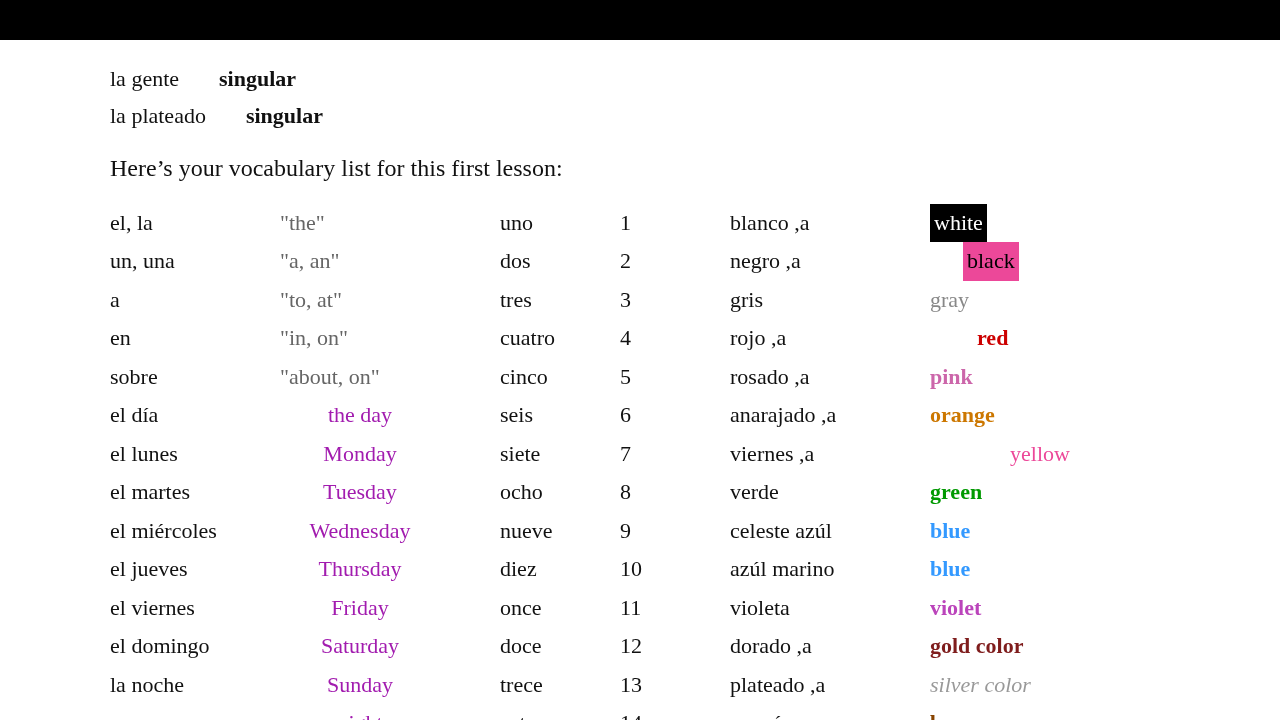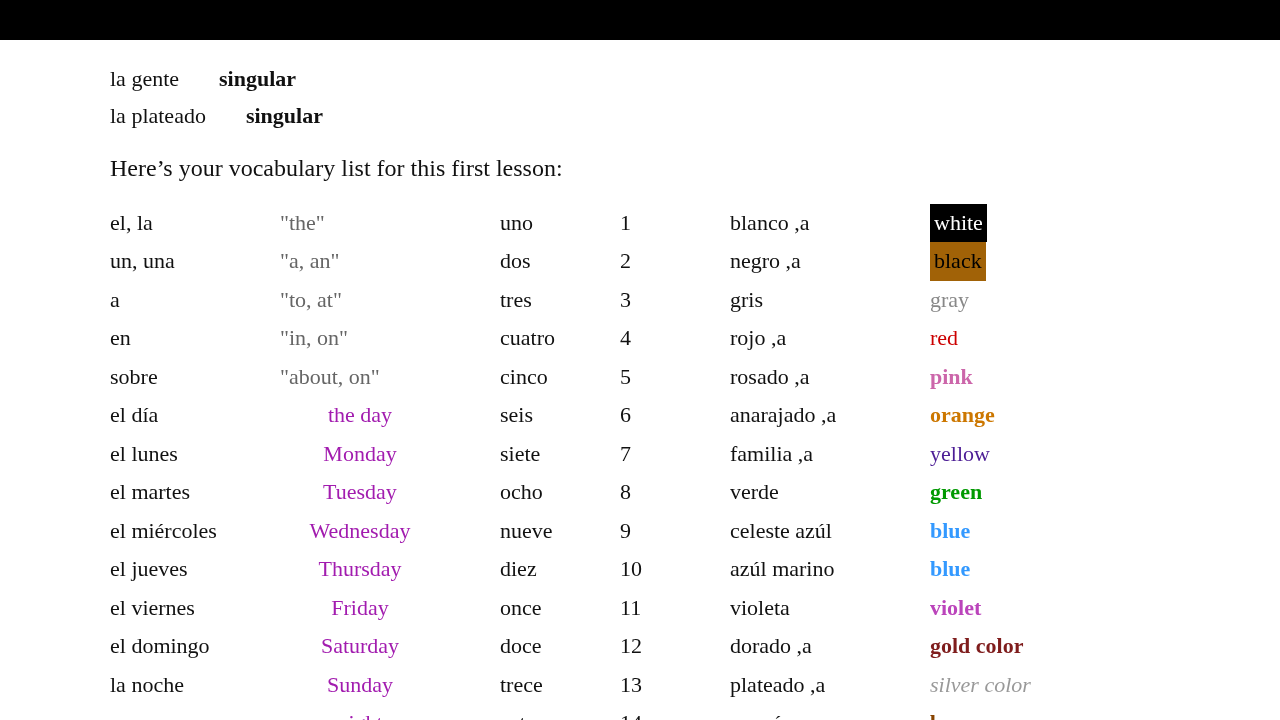--- a/index.html
+++ b/index.html
@@ -69,26 +69,26 @@
       margin-right: 20px;
     }
     .col-color-english {
       min-width: 140px;
     }
     .cell {
       line-height: 1.75;
     }
     .gray { color: #a21caf; text-align: center; }
     .color-white-bg { background: #000; color: #fff; padding: 0 4px; display: inline-block; }
-    .color-black-bg { background: #a16207; color: #000; padding: 0 4px; display: inline-block; }
+    .color-black-bg { background: #ec4899; color: #000; padding: 0 4px; display: inline-block; margin-left: 33px; }
     .color-gray { color: #888; }
-    .color-red { color: #cc0000; font-weight: normal; }
+    .color-red { color: #cc0000; font-weight: bold; margin-left: 47px; }
     .color-pink { color: #cc66aa; font-weight: bold; }
     .color-orange { color: #cc7700; font-weight: bold; }
-    .color-yellow { color: #4c1d95; }
+    .color-yellow { color: #ec4899; text-align: right; }
     .color-green { color: #009900; font-weight: bold; }
     .color-blue { color: #3399ff; font-weight: bold; }
     .color-blue2 { color: #3399ff; font-weight: bold; }
     .color-violet { color: #bb44bb; font-weight: bold; }
     .color-gold { color: #7f1d1d; font-weight: bold; }
     .color-silver { color: #999; font-style: italic; }
     .color-brown { color: #884400; font-weight: bold; }
     .quoted { color: #666; }
   </style>
 </head>
@@ -180,21 +180,21 @@
       <div class="cell">14</div>
     </div>
 
     <div class="col col-color-spanish">
       <div class="cell">blanco ,a</div>
       <div class="cell">negro ,a</div>
       <div class="cell">gris</div>
       <div class="cell">rojo ,a</div>
       <div class="cell">rosado ,a</div>
       <div class="cell">anarajado ,a</div>
-      <div class="cell">familia ,a</div>
+      <div class="cell">viernes ,a</div>
       <div class="cell">verde</div>
       <div class="cell">celeste azúl</div>
       <div class="cell">azúl marino</div>
       <div class="cell">violeta</div>
       <div class="cell">dorado ,a</div>
       <div class="cell">plateado ,a</div>
       <div class="cell">marrón</div>
     </div>
 
     <div class="col col-color-english">

